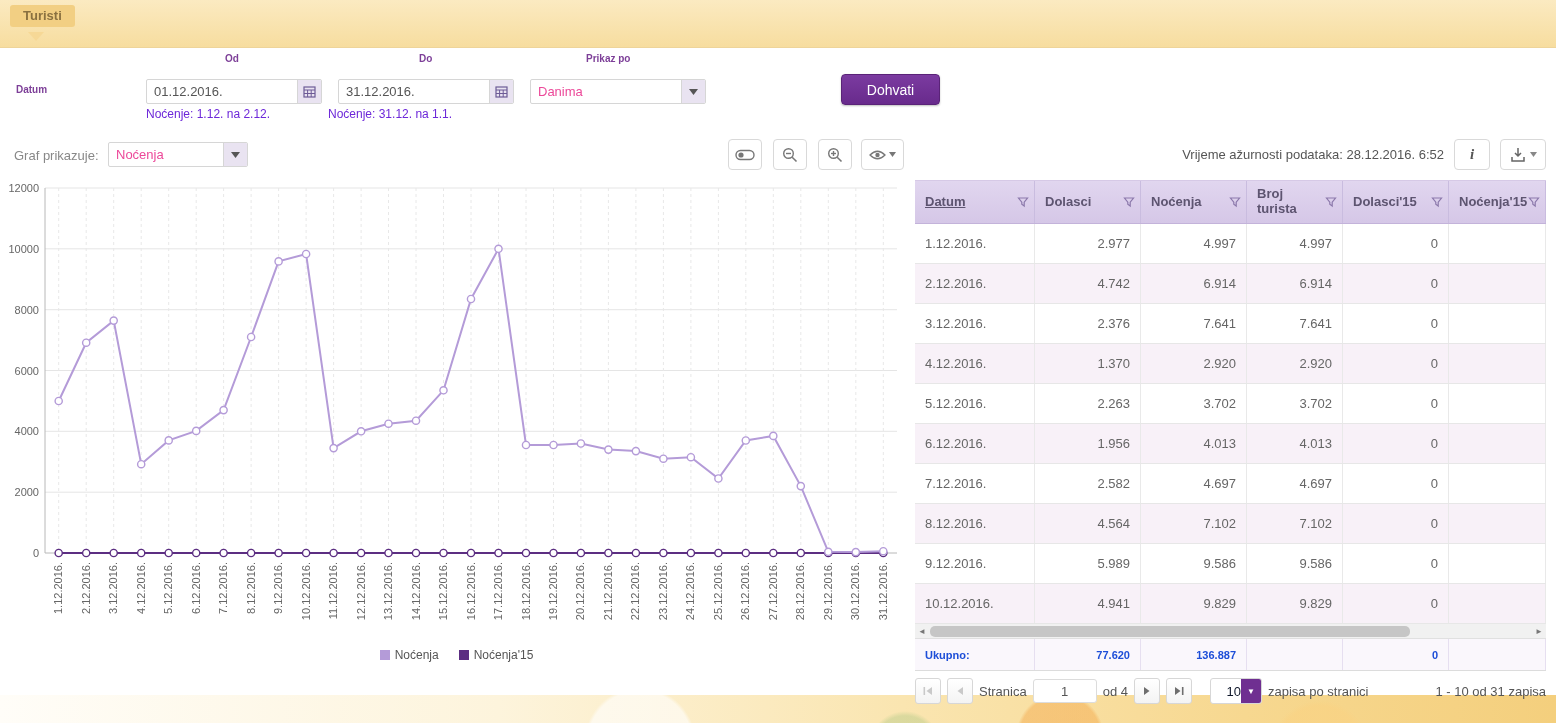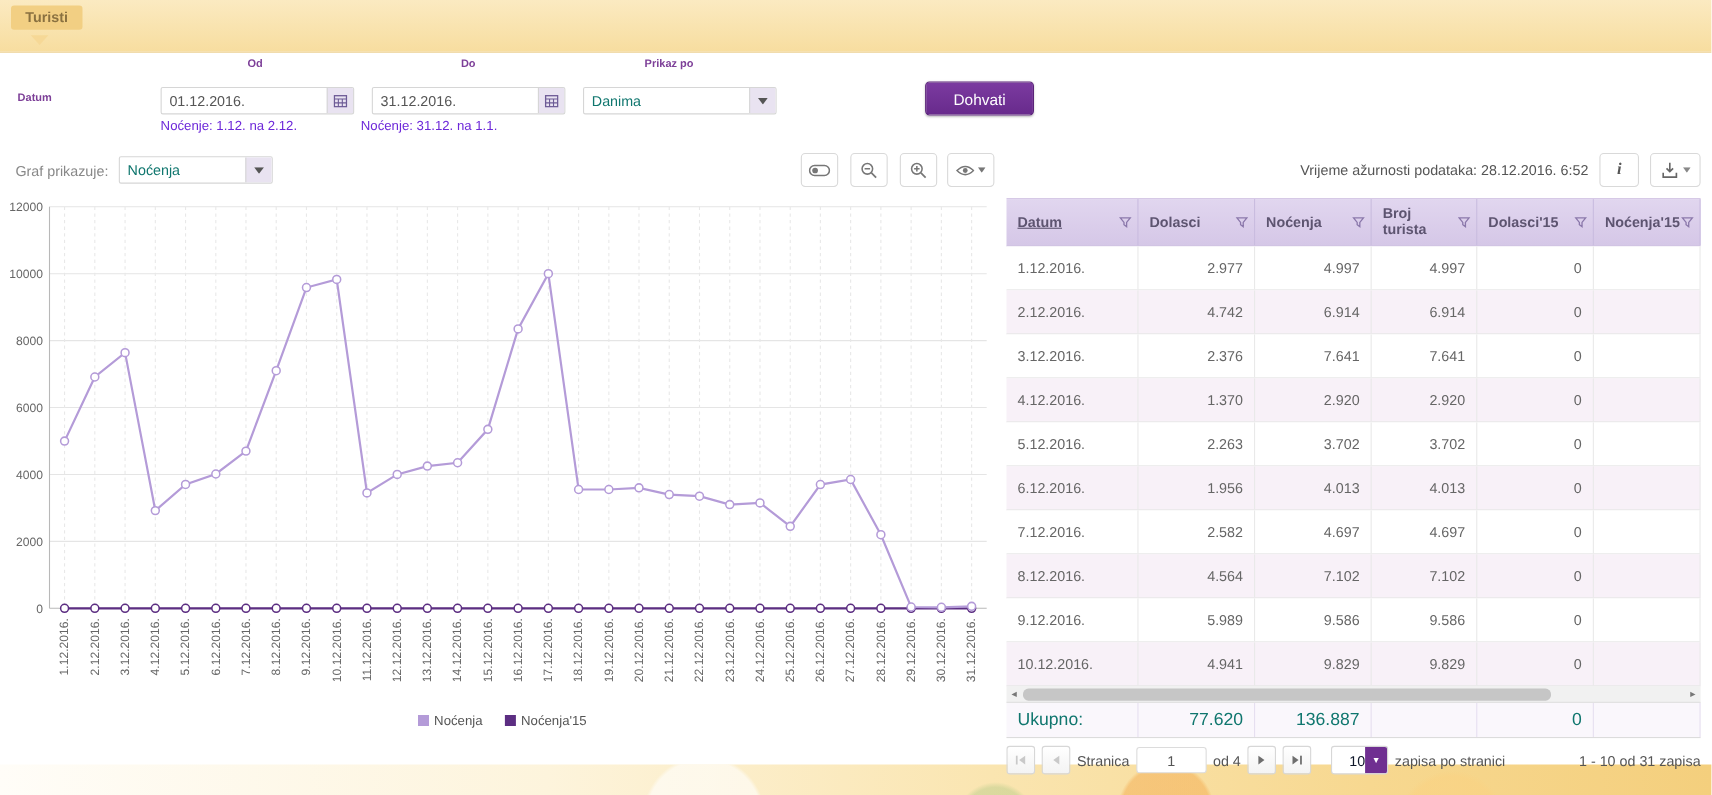--- a/index.html
+++ b/index.html
@@ -23,21 +23,21 @@
   .inputbox{position:absolute;top:79px;height:25px;width:176px;border:1px solid #d6d6d6;
             border-radius:2px;background:#fff;display:flex;overflow:hidden;}
   .in-od{left:146px}.in-do{left:338px}
   .inputbox input{flex:1;min-width:0;border:0;outline:none;padding:0 7px;background:transparent;
             font:13px "Liberation Sans",sans-serif;color:#555;}
   .in-btn{width:24px;display:flex;align-items:center;justify-content:center;background:#e9e3f1;
           border-left:1px solid #d6d6d6;cursor:pointer;}
   .selectbox{position:absolute;height:25px;border:1px solid #d6d6d6;border-radius:2px;background:#fff;
           display:flex;overflow:hidden;cursor:pointer;}
   .sel-prikaz{left:530px;top:79px;width:176px;}
-  .sel-text{flex:1;padding:4px 7px;font-size:13px;color:#0f766e;white-space:nowrap;}
+  .sel-text{flex:1;padding:4px 7px;font-size:13px;color:#ec4899;white-space:nowrap;}
   .hint{position:absolute;top:107px;font-size:12px;color:#6d28d9;}
   .hint-od{left:146px}.hint-do{left:328px}
   .dohvati{position:absolute;left:805px;top:74px;width:99px;height:31px;
            background:linear-gradient(#7b3ba0,#682a8c);color:#fff;border:1px solid #5a2378;
            border-radius:4px;font:14px "Liberation Sans",sans-serif;cursor:pointer;
            box-shadow:0 1px 2px rgba(0,0,0,.25);margin-left:36px;}
 
   
   .graf-label{position:absolute;left:14px;top:148px;font-size:13px;color:#888;}
   .sel-graf{left:108px;top:142px;width:140px;position:absolute;}
@@ -74,21 +74,21 @@
   .td{display:flex;align-items:center;padding:0 10px;font-size:13px;color:#666;
       border-right:1px solid #e9e9e9;}
   .td.num{justify-content:flex-end;}
   .hscroll{height:15px;background:#f1f1f1;border-bottom:1px solid #e0e0e0;position:relative;
       display:flex;align-items:center;justify-content:space-between;}
   .hs-arrow{width:14px;font-size:8px;color:#777;text-align:center;line-height:15px;cursor:pointer;}
   .hs-thumb{position:absolute;left:15px;top:2px;height:11px;width:480px;background:#c6c6c6;
       border-radius:5px;cursor:grab;}
   .tfoot{display:grid;grid-template-columns:120px 106px 106px 96px 106px 97px;height:32px;
       background:#faf7fc;border-bottom:1px solid #dcdcdc;}
-  .tf{display:flex;align-items:center;padding:0 10px;font-size:16px;font-weight:normal;color:#0f766e;
+  .tf{display:flex;align-items:center;padding:0 10px;font-size:11px;font-weight:bold;color:#1d4ed8;
       border-right:1px solid #e6dff0;}
   .tf.num{justify-content:flex-end;}
   .pager{position:absolute;left:0;top:676px;width:631px;height:30px;display:flex;align-items:center;
       gap:6px;font-size:13px;color:#555;z-index:2;}
   .pg{width:26px;height:26px;border:1px solid #d7d7d7;border-radius:3px;
       background:linear-gradient(#fff,#f3f3f3);display:flex;align-items:center;justify-content:center;
       color:#6e6e6e;cursor:pointer;padding:0;}
   .pg.dis{color:#c9c9c9;}
   .pg-input{width:64px;height:24px;border:1px solid #dcdcdc;border-radius:3px;text-align:center;
       font:13px "Liberation Sans",sans-serif;color:#555;}

